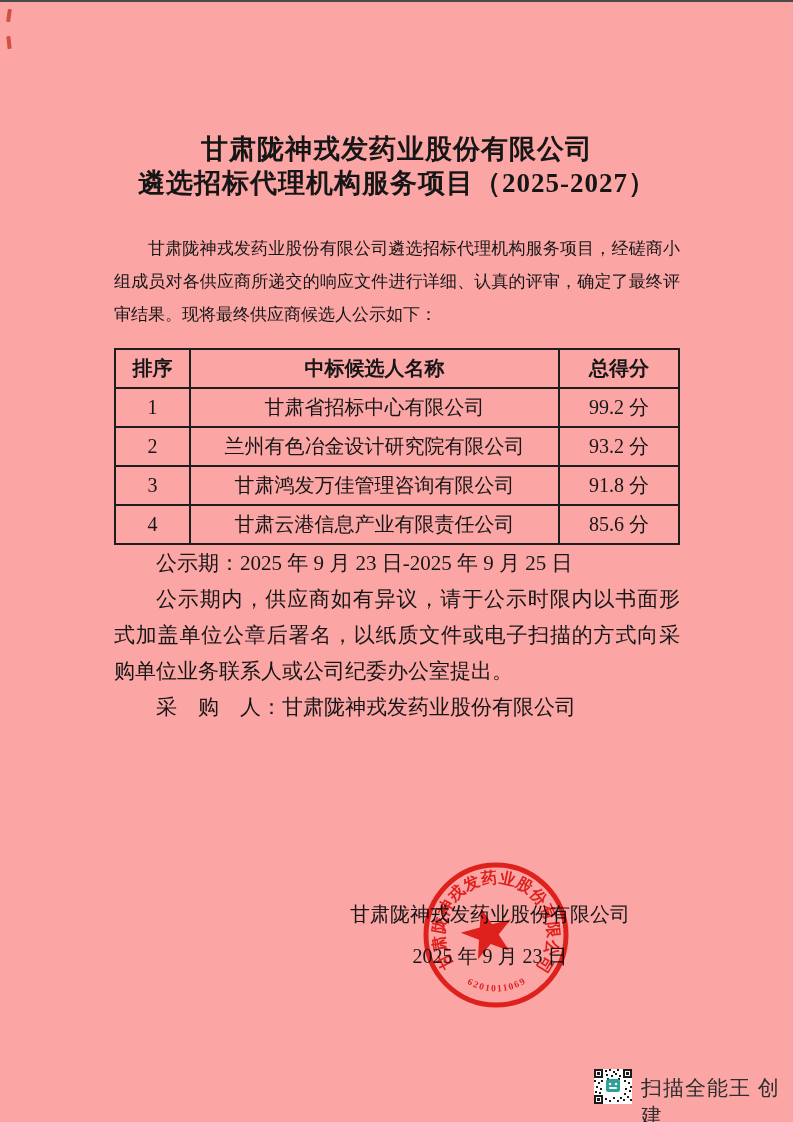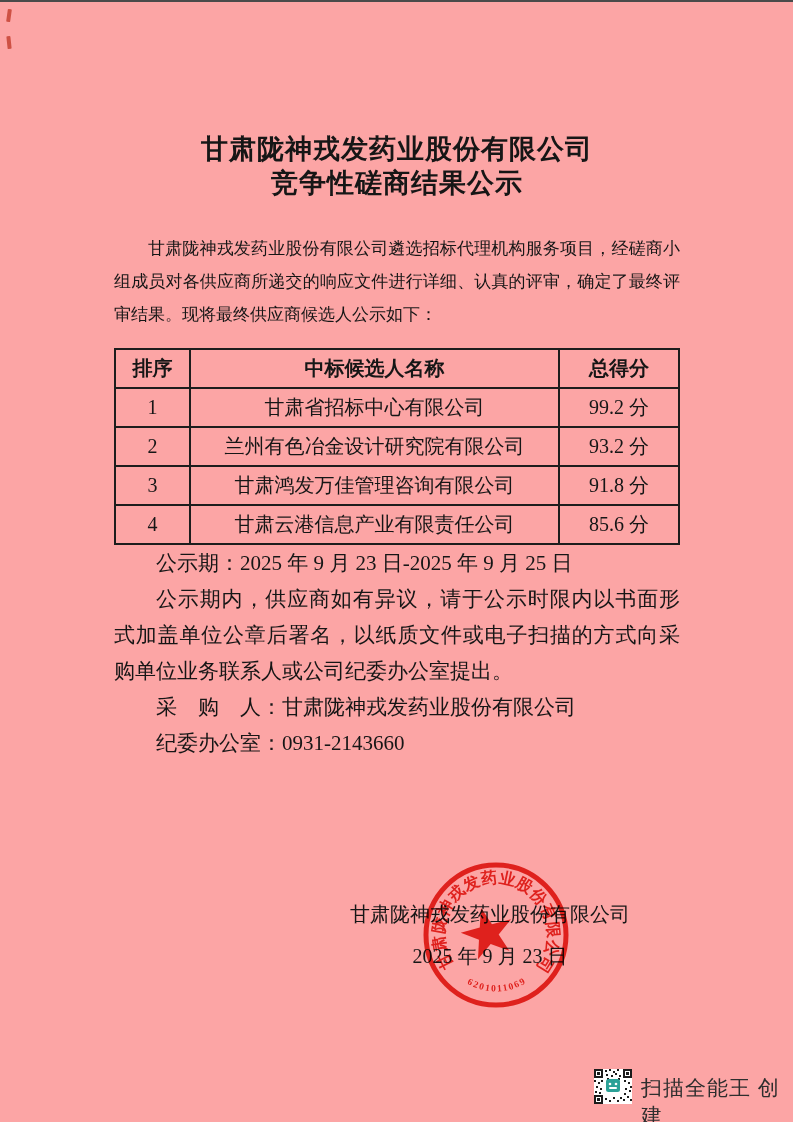--- a/index.html
+++ b/index.html
@@ -53,21 +53,21 @@
 <body>
 
 <div class="page">
   <div class="scan-top-edge"></div>
   <div class="corner-mark m1"></div>
   <div class="corner-mark m2"></div>
 
   <div class="doc">
     <div class="title">
       <div>甘肃陇神戎发药业股份有限公司</div>
-      <div>竞争性磋商结果公示</div>
+      <div>遴选招标代理机构服务项目（2025-2027）</div>
     </div>
 
     <p class="intro">甘肃陇神戎发药业股份有限公司遴选招标代理机构服务项目，经磋商小组成员对各供应商所递交的响应文件进行详细、认真的评审，确定了最终评审结果。现将最终供应商候选人公示如下：</p>
 
     <table class="result">
       <colgroup>
           <col class="c-rank">
           <col class="c-name">
           <col class="c-score">
         </colgroup>
@@ -99,21 +99,20 @@
           <td>甘肃云港信息产业有限责任公司</td>
           <td>85.6 分</td>
         </tr>
       </tbody>
     </table>
 
     <div class="after-table">
       <div class="line">公示期：2025 年 9 月 23 日-2025 年 9 月 25 日</div>
       <div class="objection">公示期内，供应商如有异议，请于公示时限内以书面形式加盖单位公章后署名，以纸质文件或电子扫描的方式向采购单位业务联系人或公司纪委办公室提出。</div>
       <div class="line">采　购　人：甘肃陇神戎发药业股份有限公司</div>
-      <div class="line">纪委办公室：0931-2143660</div>
     </div>
   </div>
 
   <div class="signature">
     <div>甘肃陇神戎发药业股份有限公司</div>
     <div class="sig-date">2025 年 9 月 23 日</div>
   </div>
 
   <svg class="stamp" width="152" height="150" viewBox="-76 -75 152 150" xmlns="http://www.w3.org/2000/svg">
     <circle cx="0" cy="1" r="70" fill="none" stroke="#e0231c" stroke-width="5"></circle>

